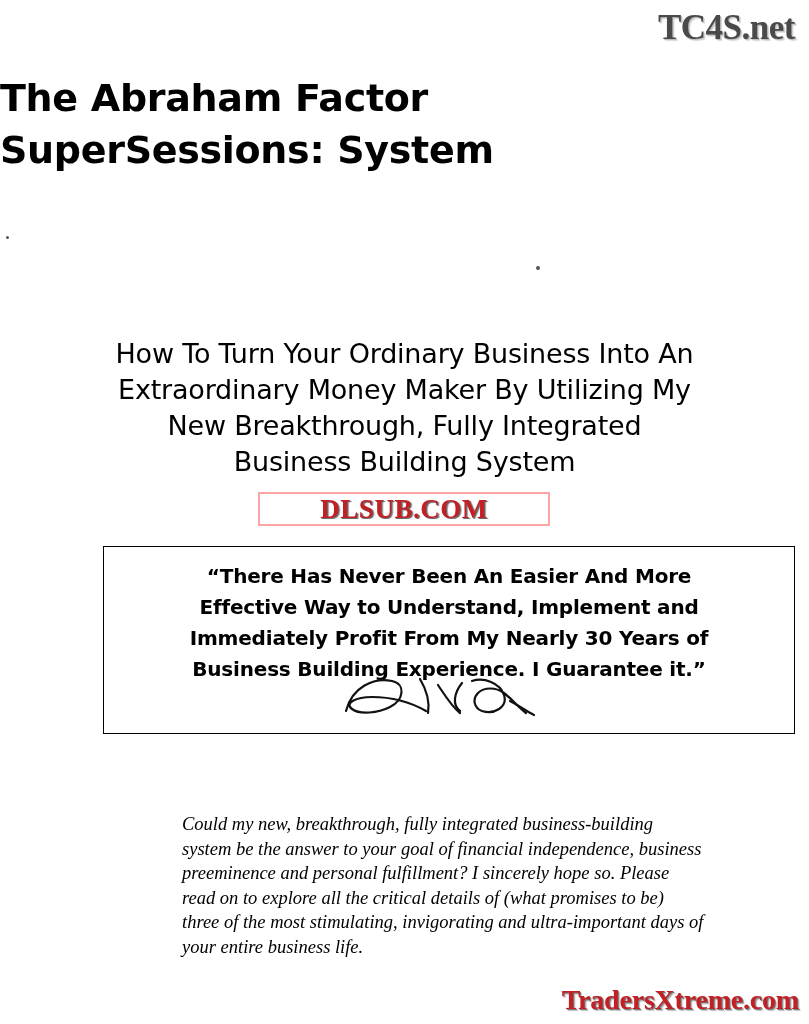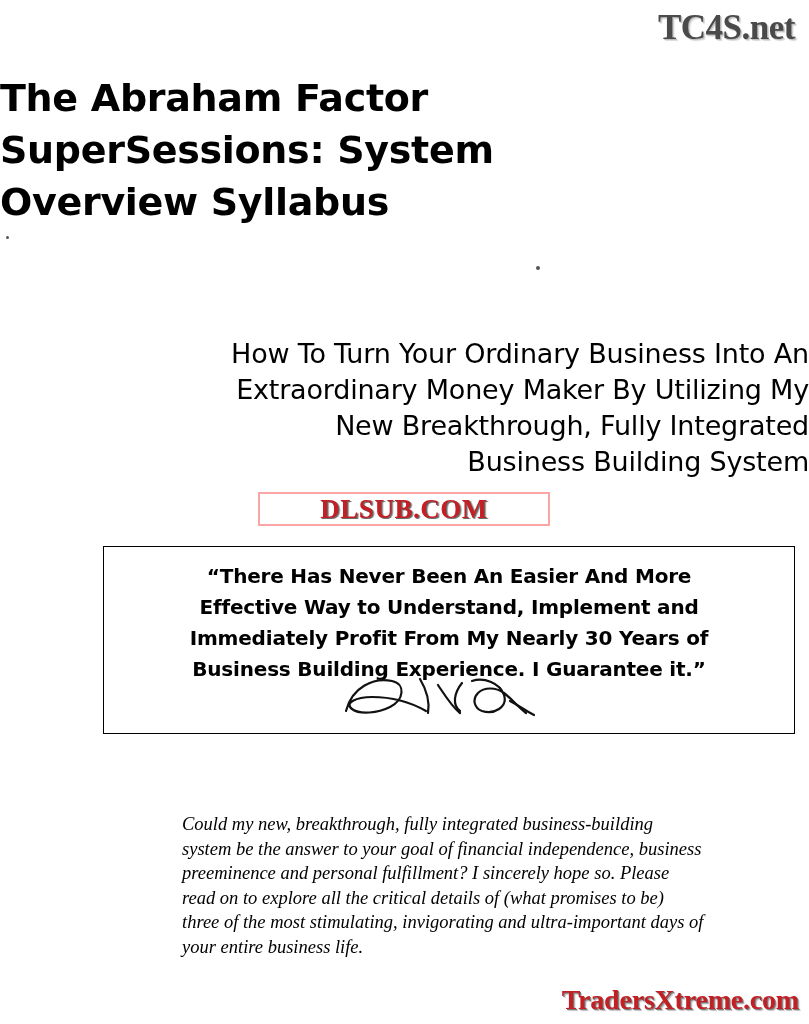--- a/index.html
+++ b/index.html
@@ -60,21 +60,21 @@
   }
   .speck-a { left: 6px;  top: 236px; width: 3px; height: 3px; }
   .speck-b { left: 536px; top: 266px; width: 4px; height: 4px; }
 
   
   .subtitle-block {
     position: absolute;
     top: 336px;
     left: 0;
     width: 809px;
-    text-align: right;
+    text-align: center;
   }
   .subtitle-line {
     font-family: "DejaVu Sans", sans-serif;
     font-size: 27px;
     line-height: 36px;
     color: #000;
     letter-spacing: -0.2px;
   }
 
   
@@ -158,21 +158,20 @@
 </head>
 <body>
 
 <div class="page">
 
   <div class="watermark-top">TC4S.net</div>
 
   <div class="title-block">
     <div class="title-line">The Abraham Factor</div>
     <div class="title-line">SuperSessions: System</div>
-    <div class="title-line">Overview Syllabus</div>
   </div>
 
   <div class="speck speck-a"></div>
   <div class="speck speck-b"></div>
 
   <div class="subtitle-block">
     <div class="subtitle-line">How To Turn Your Ordinary Business Into An</div>
     <div class="subtitle-line">Extraordinary Money Maker By Utilizing My</div>
     <div class="subtitle-line">New Breakthrough, Fully Integrated</div>
     <div class="subtitle-line">Business Building System</div>

